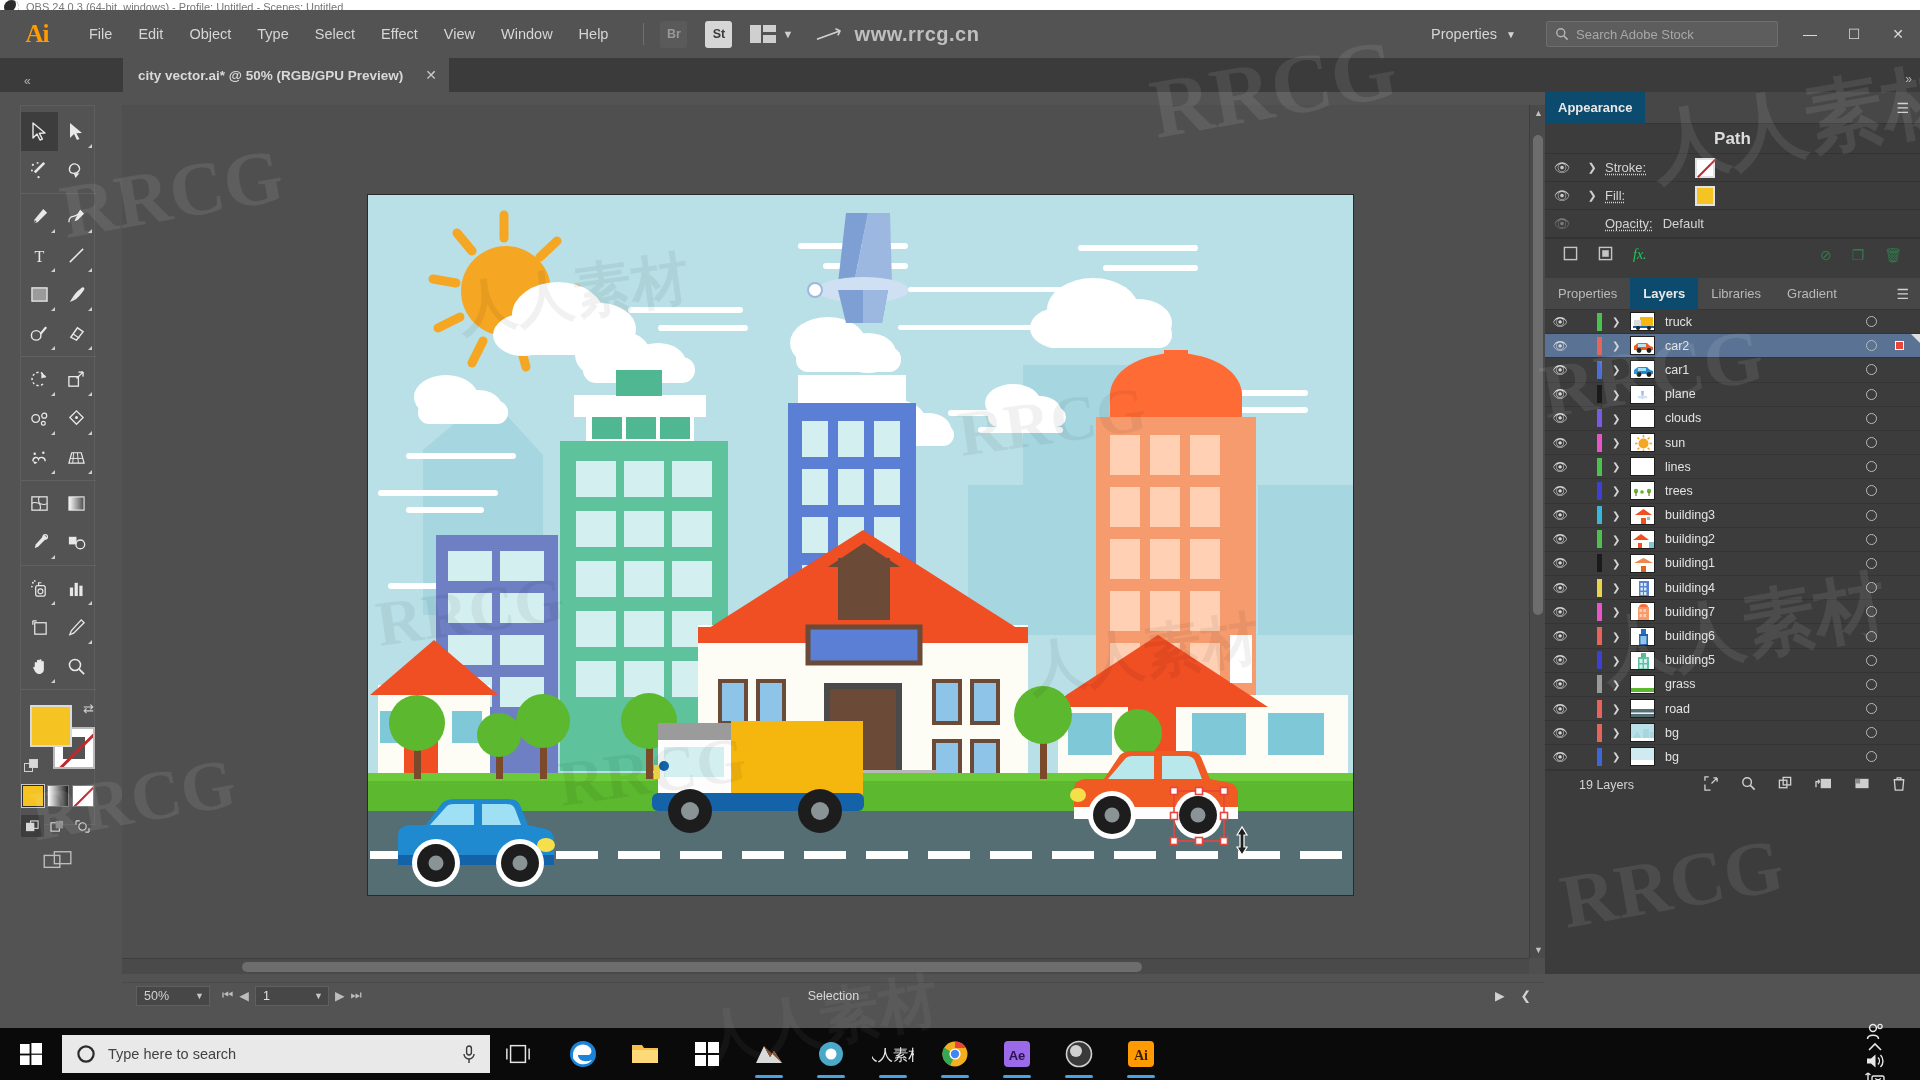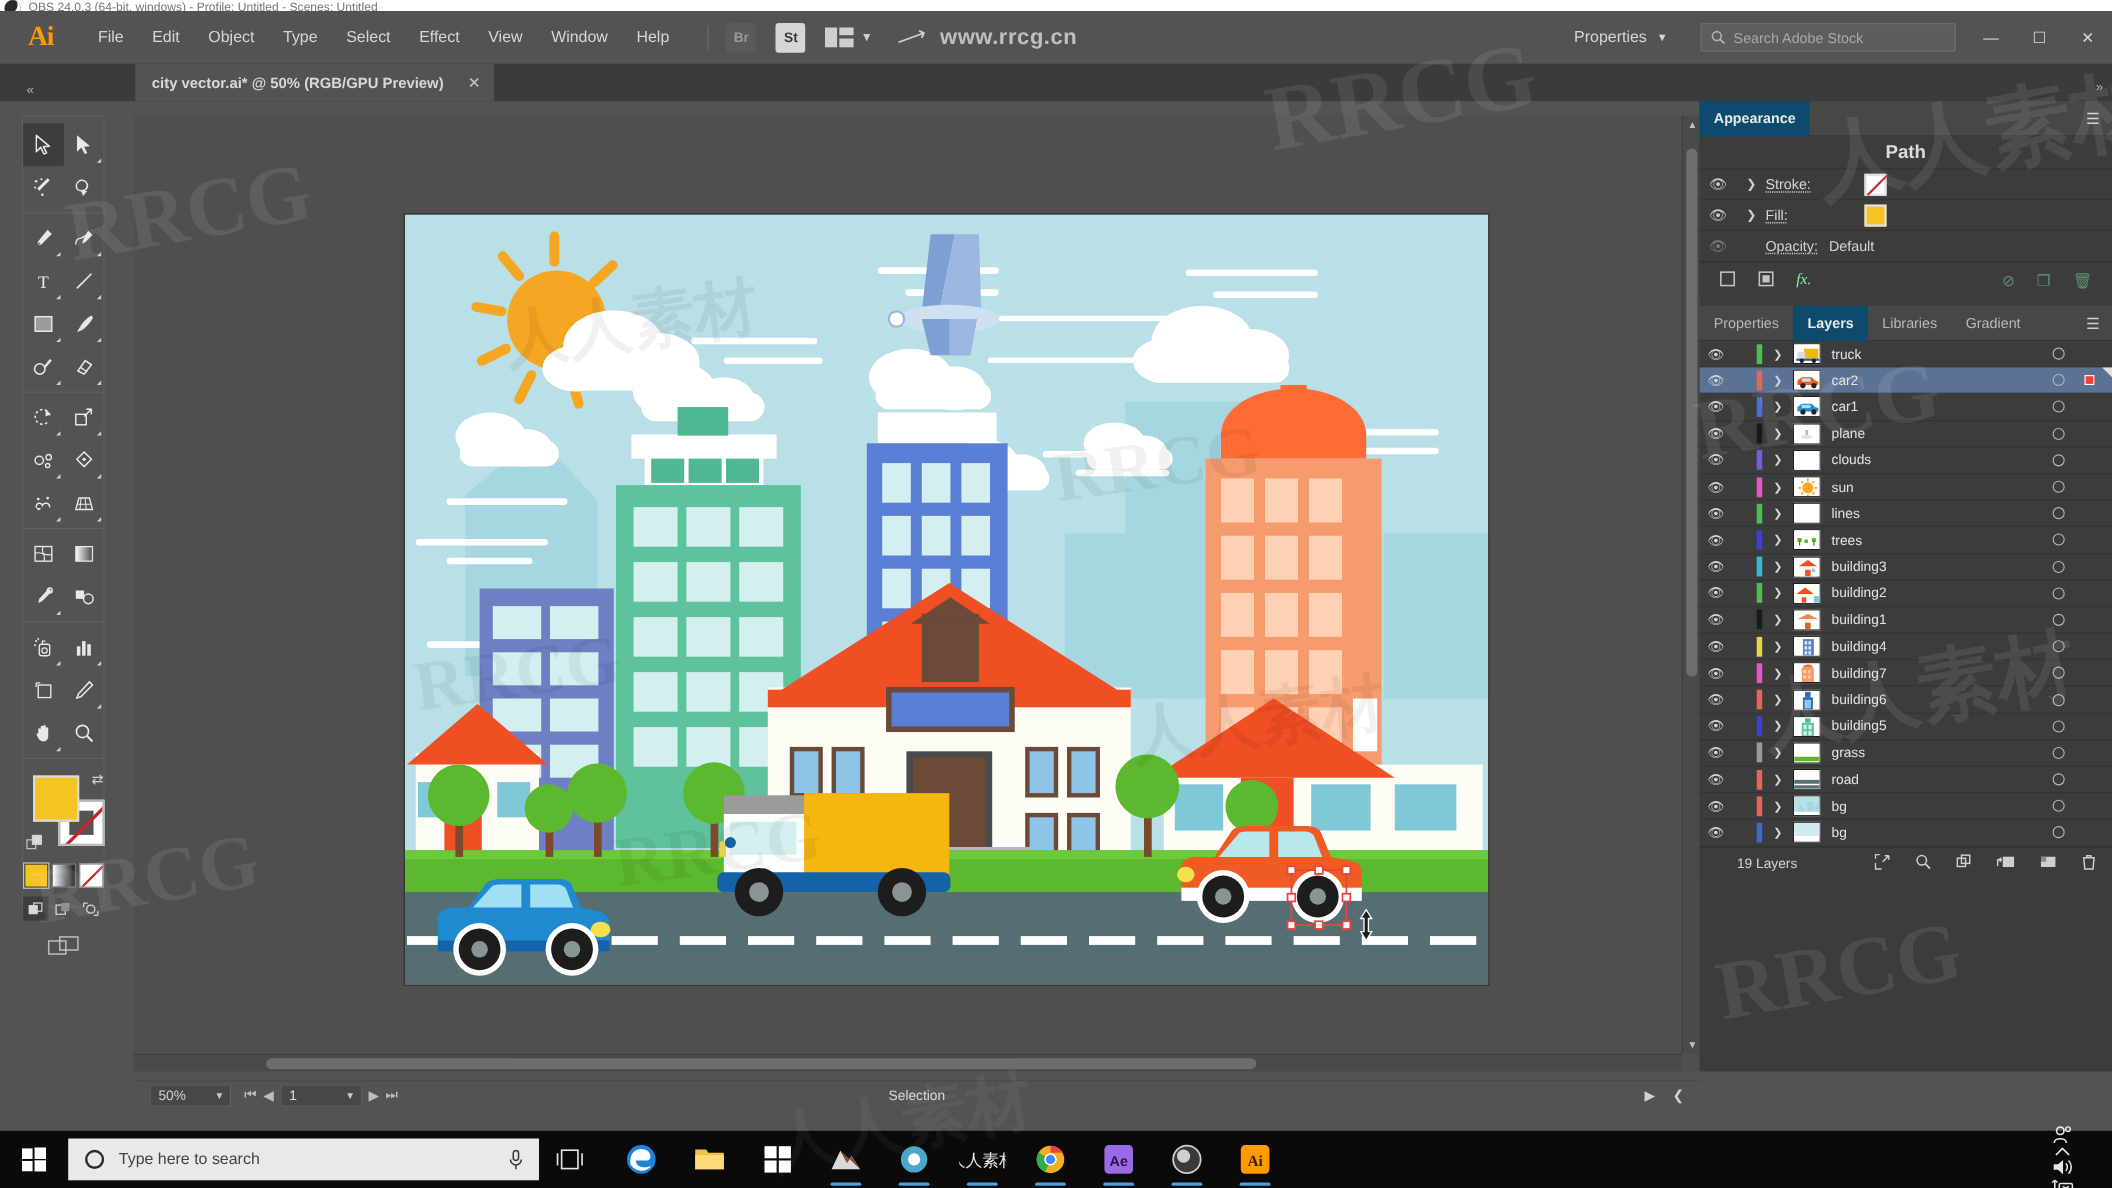--- a/index.html
+++ b/index.html
@@ -261,21 +261,21 @@
     content:''; position:absolute; left:-3px; top:7px; width:26px; height:2px;
     background:#c1282d; transform:rotate(-45deg);
   }
   .sw-mini.yellow { background: #f5c423; }
   .app-head-row {
     height: 30px; display:flex; align-items:center; justify-content:center;
     color:#dcdcdc; font-size:17px; font-weight:bold; border-bottom:1px solid #333;
   }
   .app-footer {
     height: 32px; display:flex; align-items:center; gap: 20px; padding: 0 18px;
-    color:#86efac; font-size: 14px; border-top:1px solid #333; background:#3c3c3c;
+    color:#22c55e; font-size: 14px; border-top:1px solid #333; background:#3c3c3c;
   }
   .app-footer .right { margin-left:auto; display:flex; gap:20px; }
   .app-footer .muted { opacity:.45; }
 
   
   .layers-list { background: #3c3c3c; overflow:hidden; }
   .layer-row {
     height: 24.2px; display: flex; align-items: center;
     border-bottom: 1px solid #343434; color: #e2e2e2; font-size: 12.5px;
   }

